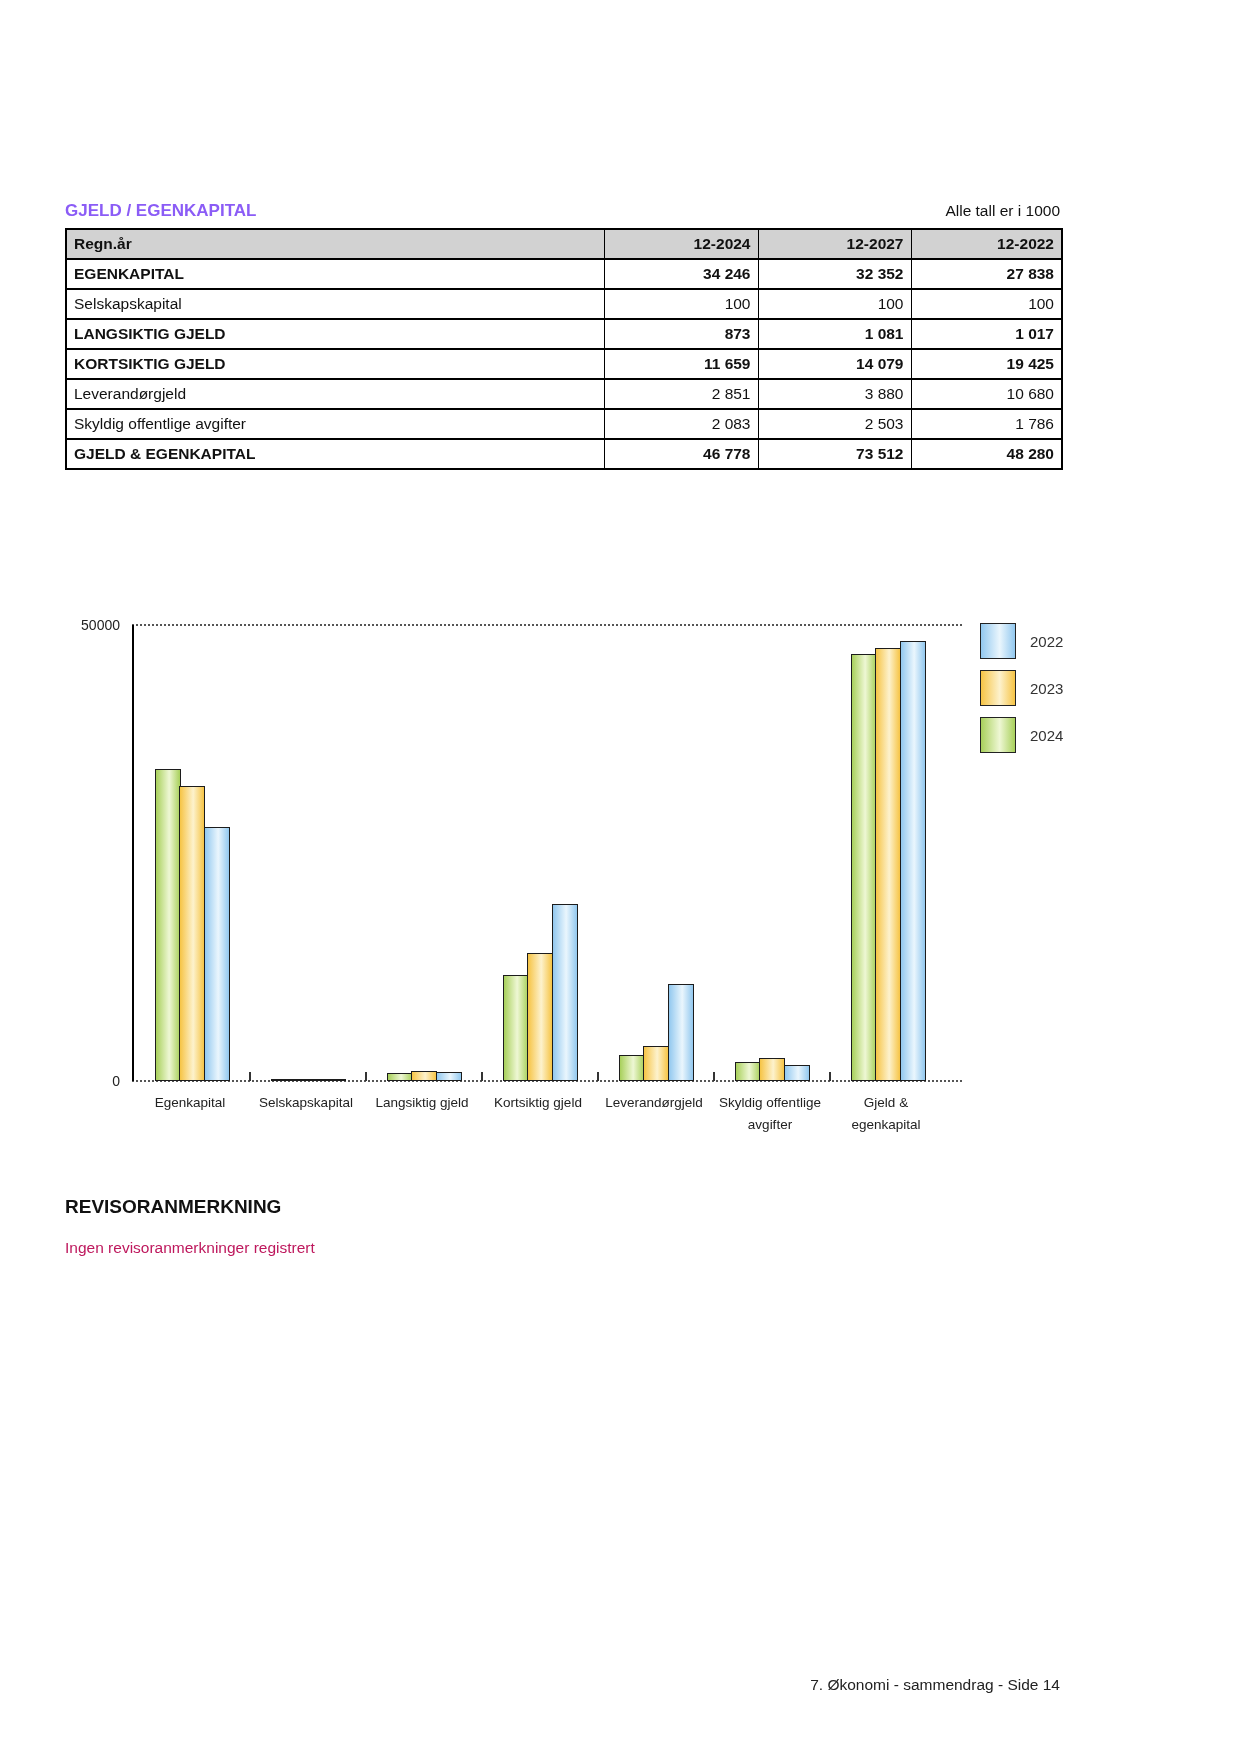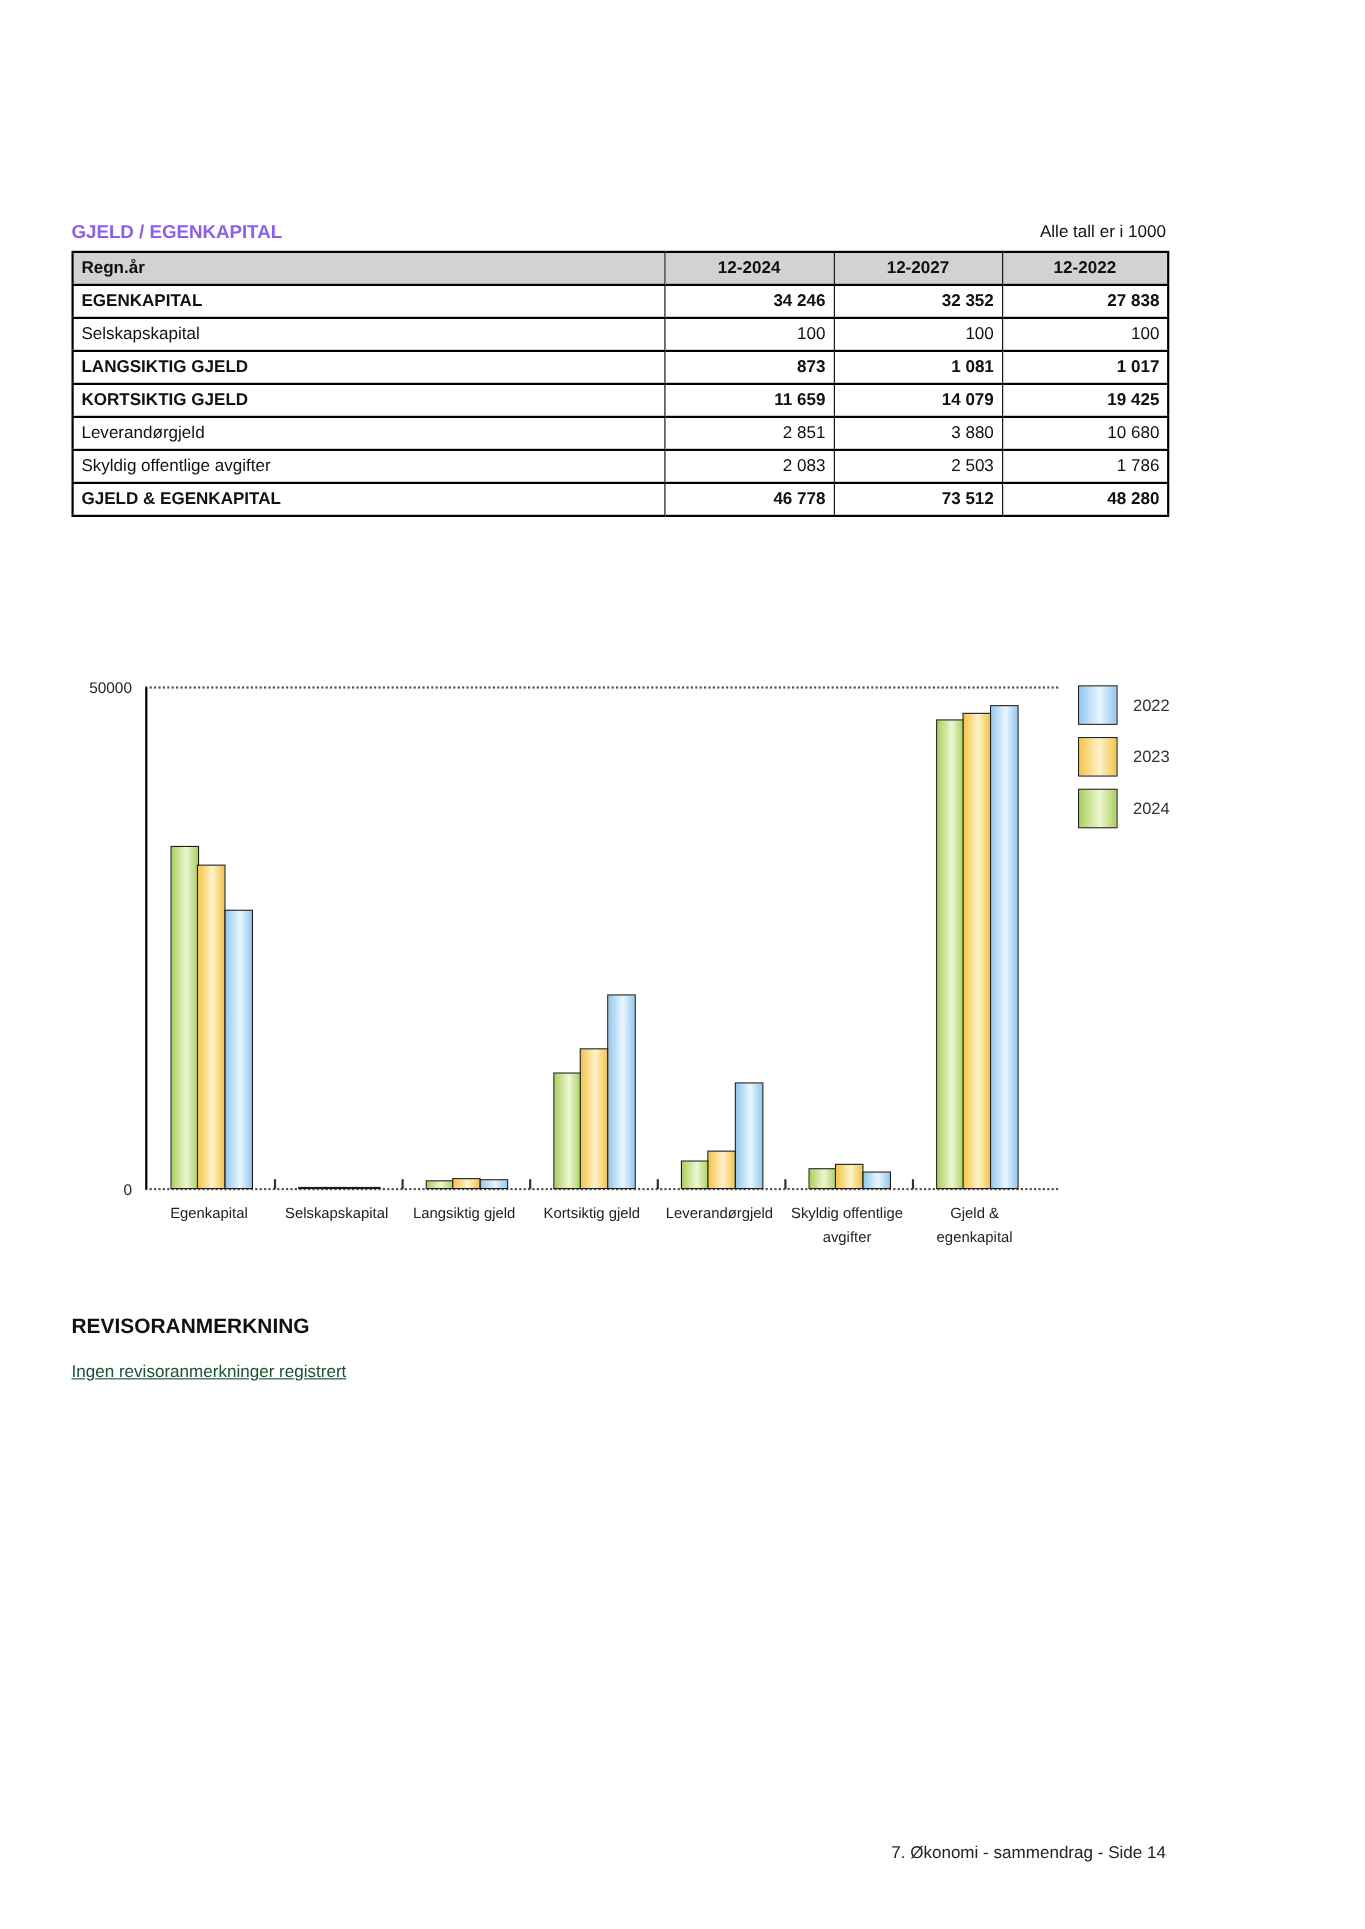--- a/index.html
+++ b/index.html
@@ -17,21 +17,21 @@
   .sec-note{position:absolute;right:181px;top:202px;font-size:15.5px;color:#111;}
   
   table.fin{
     position:absolute;left:65px;top:228px;width:996px;border-collapse:collapse;table-layout:fixed;
     font-size:15.5px;color:#111;border:2px solid #000;
   }
   table.fin th,table.fin td{
     border:1.5px solid #000;border-top-width:2px;border-bottom-width:2px;
     height:28px;padding:0 7px;overflow:hidden;white-space:nowrap;
   }
-  table.fin th{background:#d2d2d2;font-weight:bold;}
+  table.fin th{background:#d2d2d2;font-weight:bold;text-align:right;}
   table.fin th.lbl{text-align:left;}
   table.fin td{text-align:right;background:#fff;}
   table.fin td.lbl{text-align:left;}
   table.fin tr.bold td{font-weight:bold;}
   
   .gridline{position:absolute;height:0;border-top:2px dotted #555;}
   .grid-top{left:132px;top:624px;width:830px;}
   .grid-bottom{left:132px;top:1080px;width:830px;}
   .plot{position:absolute;left:132px;top:625px;width:812px;height:456px;border-left:2px solid #000;}
   .bar-group{position:absolute;bottom:0;display:flex;align-items:flex-end;justify-content:center;}
@@ -40,21 +40,21 @@
   .tick{position:absolute;bottom:0;width:2px;height:9px;background:#333;}
   .ylab{position:absolute;left:30px;width:90px;text-align:right;font-size:14px;color:#222;transform:translateY(-50%);}
   .cat{position:absolute;top:1092px;width:116px;text-align:center;font-size:13.5px;color:#222;
        white-space:pre-line;line-height:1.65;}
   .legend{position:absolute;left:980px;top:623px;}
   .legend-item{display:flex;align-items:center;margin-bottom:11px;height:36px;}
   .sw{width:36px;height:36px;box-sizing:border-box;border:1.5px solid #222;display:inline-block;}
   .legend-item span.lab{margin-left:14px;font-size:15px;color:#333;}
   
   .rev-h{position:absolute;left:65px;top:1196px;font-size:19px;font-weight:bold;color:#111;}
-  .rev-t{position:absolute;left:65px;top:1239px;font-size:15.5px;color:#14532d;text-decoration:underline;}
+  .rev-t{position:absolute;left:65px;top:1239px;font-size:15.5px;color:#be185d;}
   .footer{position:absolute;right:181px;top:1676px;font-size:15.5px;color:#222;}
 </style>
 </head>
 <body>
 
 <div class="page">
 
 
   <div class="sec-title">GJELD / EGENKAPITAL</div>
   <div class="sec-note">Alle tall er i 1000</div>

